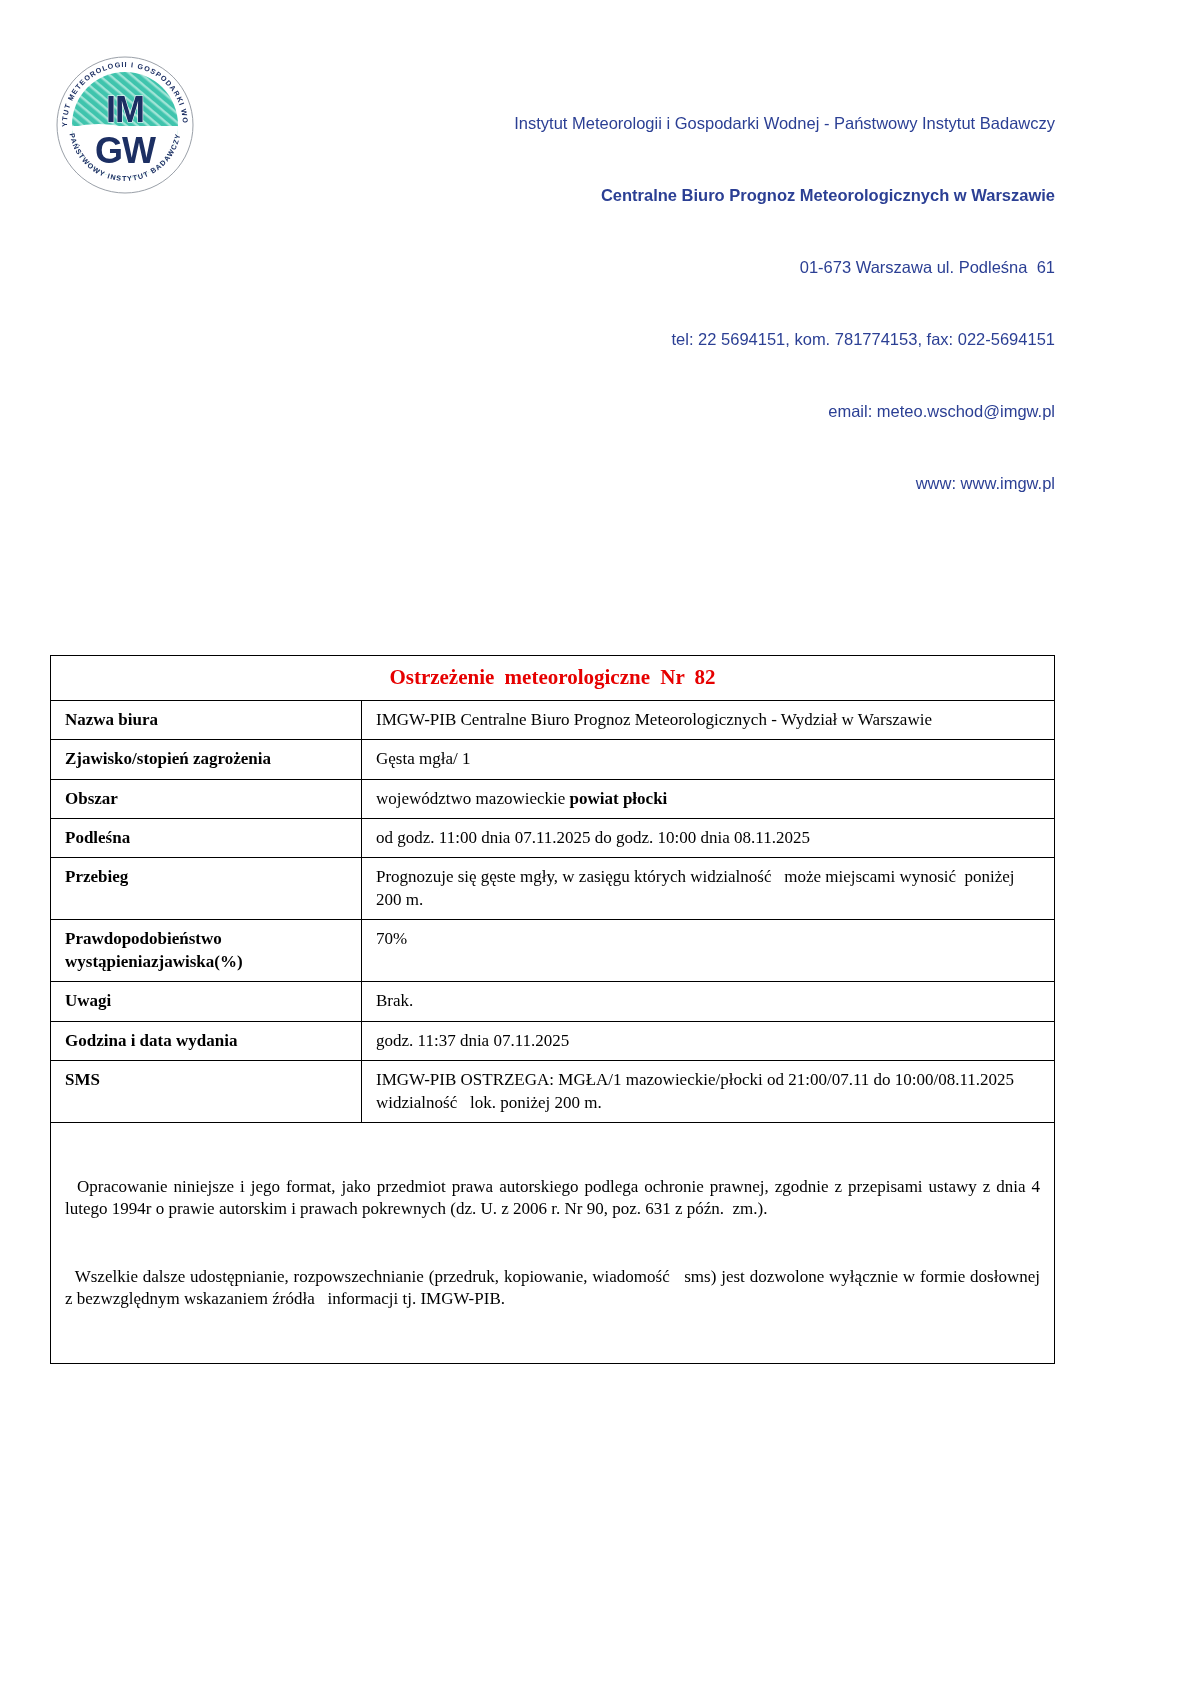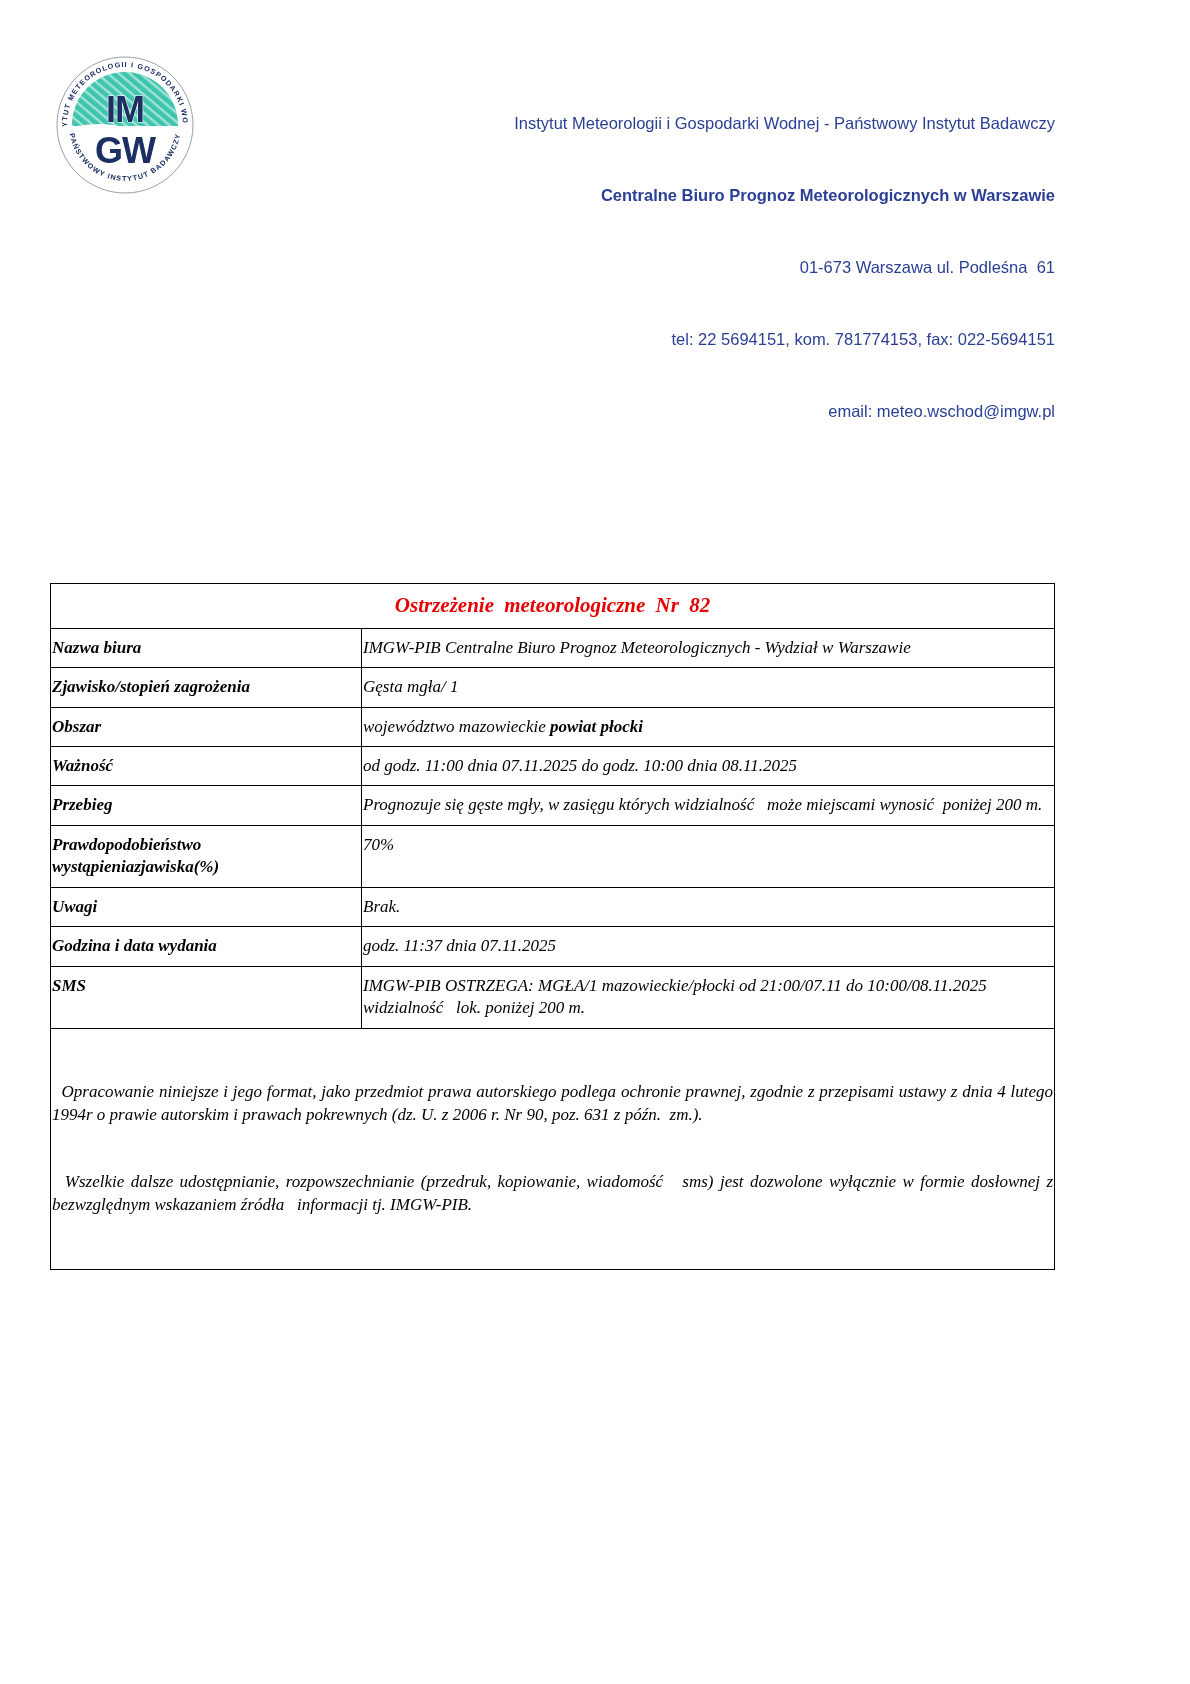--- a/index.html
+++ b/index.html
@@ -42,24 +42,23 @@
   
   .table-wrap{margin:112px 135px 0 50px;}
   table.warning-table{
     border-collapse:collapse;
     width:100%;
     font-size:17px;
     border:1.5px solid var(--border);
   }
   table.warning-table td{
     border:1px solid var(--border);
-    padding:8px 1px;
+    padding:8px 14px;
     vertical-align:top;
     line-height:1.32;
-    font-style:italic;
   }
   td.title-cell{
     text-align:center;
     color:var(--title_red);
     font-weight:bold;
     font-size:21px;
     word-spacing:5px;
     padding:11px;
   }
   td.label-cell{
@@ -131,20 +130,21 @@
         </text>
       </svg>
     </div>
 
     <div class="header-text">
       <div>Instytut Meteorologii i Gospodarki Wodnej - Państwowy Instytut Badawczy</div>
       <div class="bold">Centralne Biuro Prognoz Meteorologicznych w Warszawie</div>
       <div>01-673 Warszawa ul. Podleśna  61</div>
       <div>tel: 22 5694151, kom. 781774153, fax: 022-5694151</div>
       <div>email: meteo.wschod@imgw.pl</div>
+      <div>www: www.imgw.pl</div>
     </div>
   </header>
 
   <div class="table-wrap">
     <table class="warning-table">
       <tbody>
         <tr>
           <td class="title-cell" colspan="2">Ostrzeżenie meteorologiczne Nr 82</td>
         </tr>
 
@@ -157,21 +157,21 @@
           <td class="label-cell">Zjawisko/stopień zagrożenia</td>
           <td class="value-cell">Gęsta mgła/ 1</td>
         </tr>
 
         <tr>
           <td class="label-cell">Obszar</td>
           <td class="value-cell"><span>województwo mazowieckie </span><span class="bold">powiat płocki</span></td>
         </tr>
 
         <tr>
-          <td class="label-cell">Ważność</td>
+          <td class="label-cell">Podleśna</td>
           <td class="value-cell">od godz. 11:00 dnia 07.11.2025 do godz. 10:00 dnia 08.11.2025</td>
         </tr>
 
         <tr>
           <td class="label-cell">Przebieg</td>
           <td class="value-cell">Prognozuje się gęste mgły, w zasięgu których widzialność   może miejscami wynosić  poniżej 200 m.</td>
         </tr>
 
         <tr>
           <td class="label-cell">Prawdopodobieństwo wystąpieniazjawiska(%)</td>

